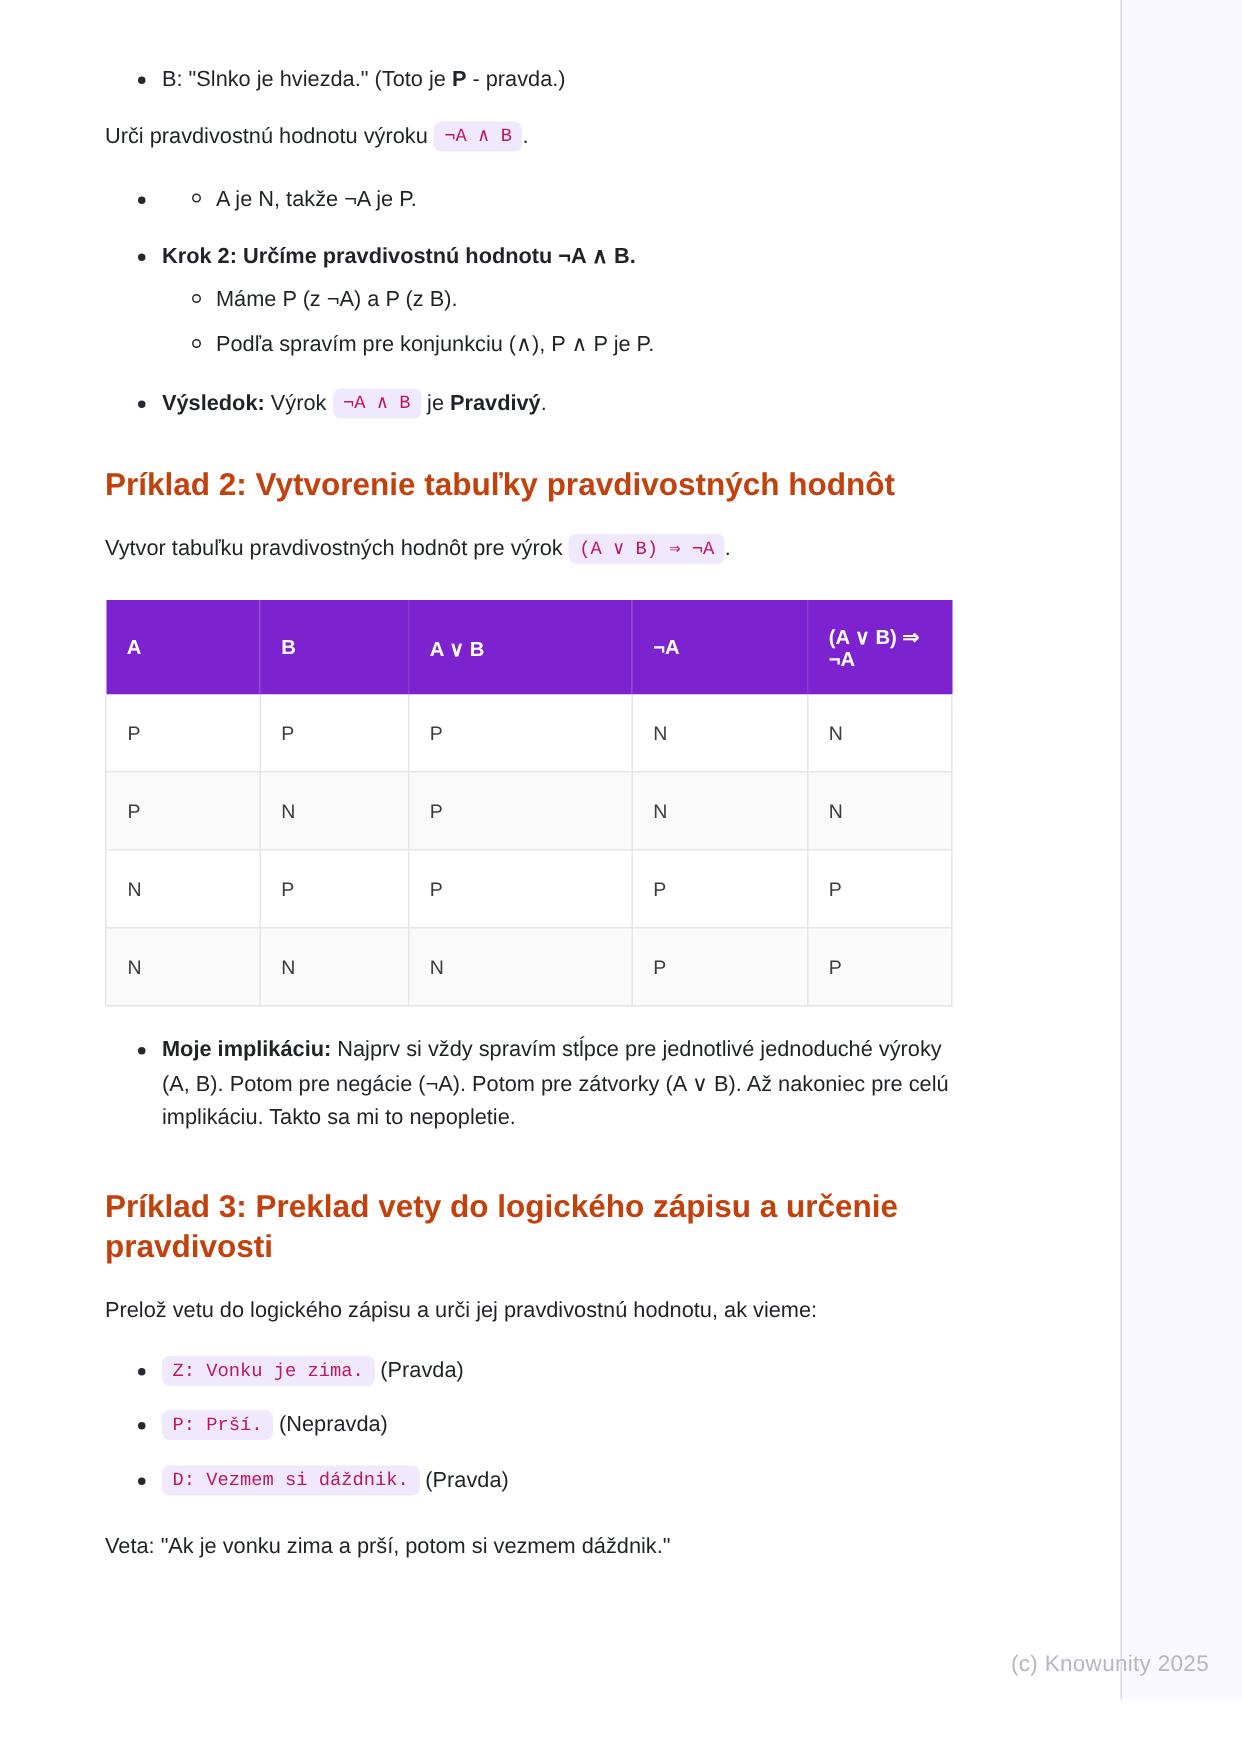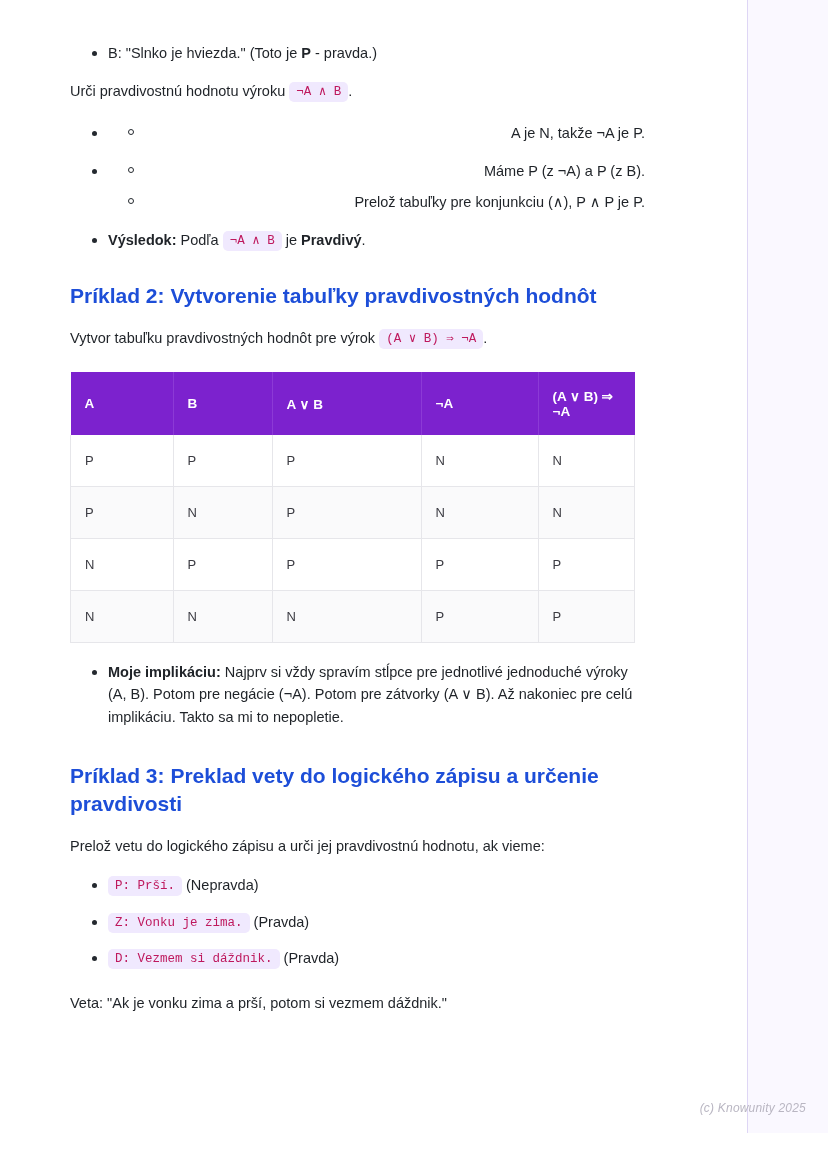--- a/index.html
+++ b/index.html
@@ -34,25 +34,24 @@
     top: 0;
     width: 80px;
     height: 1133px;
     background: #faf8ff;
     border-left: 1px solid #ded6f5;
   }
   .footer-note {
     position: absolute;
     right: 22px;
     top: 1101px;
-    font-size: 12px;
+    font-size: 15px;
     color: #b9b6c2;
     letter-spacing: 0.2px;
     white-space: nowrap;
-    font-style: italic;
   }
 
   ul.bullets {
     margin: 0;
     padding: 0 0 0 22px;
     list-style: none;
   }
   ul.bullets > li {
     position: relative;
     font-size: 14.5px;
@@ -67,21 +66,20 @@
     top: 9px;
     width: 5px;
     height: 5px;
     border-radius: 50%;
     background: #24292f;
   }
   ul.sub {
     margin: 6px 0 0 0;
     padding: 0 0 0 20px;
     list-style: none;
-    text-align: right;
   }
   ul.sub > li {
     position: relative;
     font-size: 14.5px;
     line-height: 1.55;
     margin: 0 0 8px 0;
     padding-left: 16px;
   }
   ul.sub > li::before {
     content: "";
@@ -107,21 +105,21 @@
     background: #f0e9fe;
     color: #be185d;
     padding: 3px 7px;
     border-radius: 5px;
     white-space: nowrap;
     vertical-align: 1px;
   }
   h2.section {
     font-size: 21px;
     line-height: 1.3;
-    color: #1d4ed8;
+    color: #c2410c;
     font-weight: bold;
     margin: 30px 0 18px 0;
   }
   
   table.truth {
     border-collapse: collapse;
     width: 565px;
     margin: 22px 0 18px 0;
     table-layout: fixed;
   }
@@ -179,27 +177,28 @@
       <span>Urči pravdivostnú hodnotu výroku </span><code class="inline">¬A ∧ B</code><span>.</span>
     </p>
 
     <ul class="bullets" style="margin-top:18px;">
       <li>
         <ul class="sub">
           <li>A je N, takže ¬A je P.</li>
         </ul>
       </li>
       <li style="margin-top:16px;">
+        <span class="b">Krok 2: Určíme pravdivostnú hodnotu ¬A ∧ B.</span>
         <ul class="sub">
           <li>Máme P (z ¬A) a P (z B).</li>
-          <li>Prelož tabuľky pre konjunkciu (∧), P ∧ P je P.</li>
+          <li>Podľa spravím pre konjunkciu (∧), P ∧ P je P.</li>
         </ul>
       </li>
       <li style="margin-top:16px;">
-        <span class="b">Výsledok:</span><span> Podľa </span><code class="inline">¬A ∧ B</code><span> je </span><span class="b">Pravdivý</span><span>.</span>
+        <span class="b">Výsledok:</span><span> Výrok </span><code class="inline">¬A ∧ B</code><span> je </span><span class="b">Pravdivý</span><span>.</span>
       </li>
     </ul>
 
     <h2 class="section">Príklad 2: Vytvorenie tabuľky pravdivostných hodnôt</h2>
 
     <p class="para">
       <span>Vytvor tabuľku pravdivostných hodnôt pre výrok </span><code class="inline">(A ∨ B) ⇒ ¬A</code><span>.</span>
     </p>
 
     <table class="truth">
@@ -249,24 +248,24 @@
         <span class="b">Moje implikáciu:</span><span> Najprv si vždy spravím stĺpce pre jednotlivé jednoduché výroky (A, B). Potom pre negácie (¬A). Potom pre zátvorky (A ∨ B). Až nakoniec pre celú implikáciu. Takto sa mi to nepopletie.</span>
       </li>
     </ul>
 
     <h2 class="section" style="margin-top:34px;">Príklad 3: Preklad vety do logického zápisu a určenie pravdivosti</h2>
 
     <p class="para">Prelož vetu do logického zápisu a urči jej pravdivostnú hodnotu, ak vieme:</p>
 
     <ul class="bullets" style="margin-top:16px;">
       <li class="codechip-li" style="margin-bottom:14px;">
+        <code class="inline">Z: Vonku je zima.</code><span> (Pravda)</span>
+      </li>
+      <li class="codechip-li" style="margin-bottom:14px;">
         <code class="inline">P: Prší.</code><span> (Nepravda)</span>
-      </li>
-      <li class="codechip-li" style="margin-bottom:14px;">
-        <code class="inline">Z: Vonku je zima.</code><span> (Pravda)</span>
       </li>
       <li class="codechip-li">
         <code class="inline">D: Vezmem si dáždnik.</code><span> (Pravda)</span>
       </li>
     </ul>
 
     <p class="para" style="margin-top:22px;">Veta: "Ak je vonku zima a prší, potom si vezmem dáždnik."</p>
 
   </div>
 </div>

